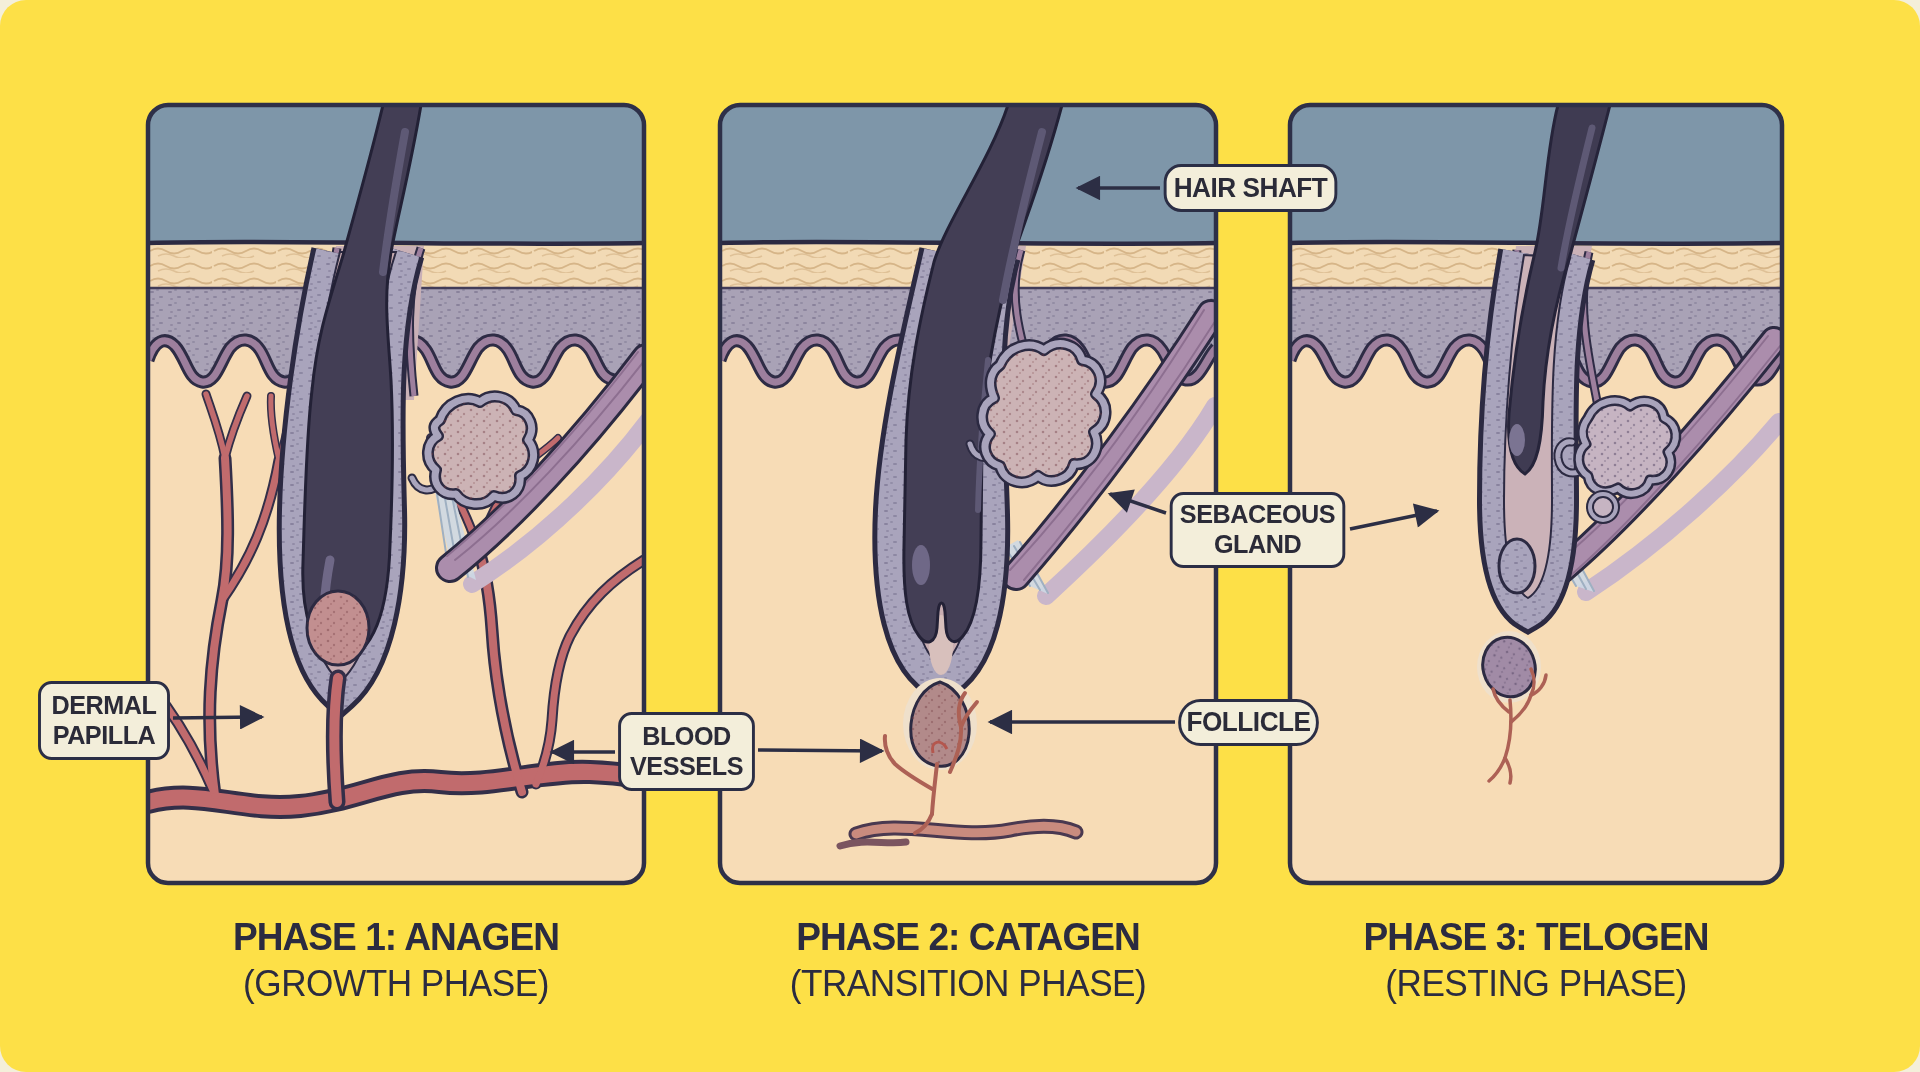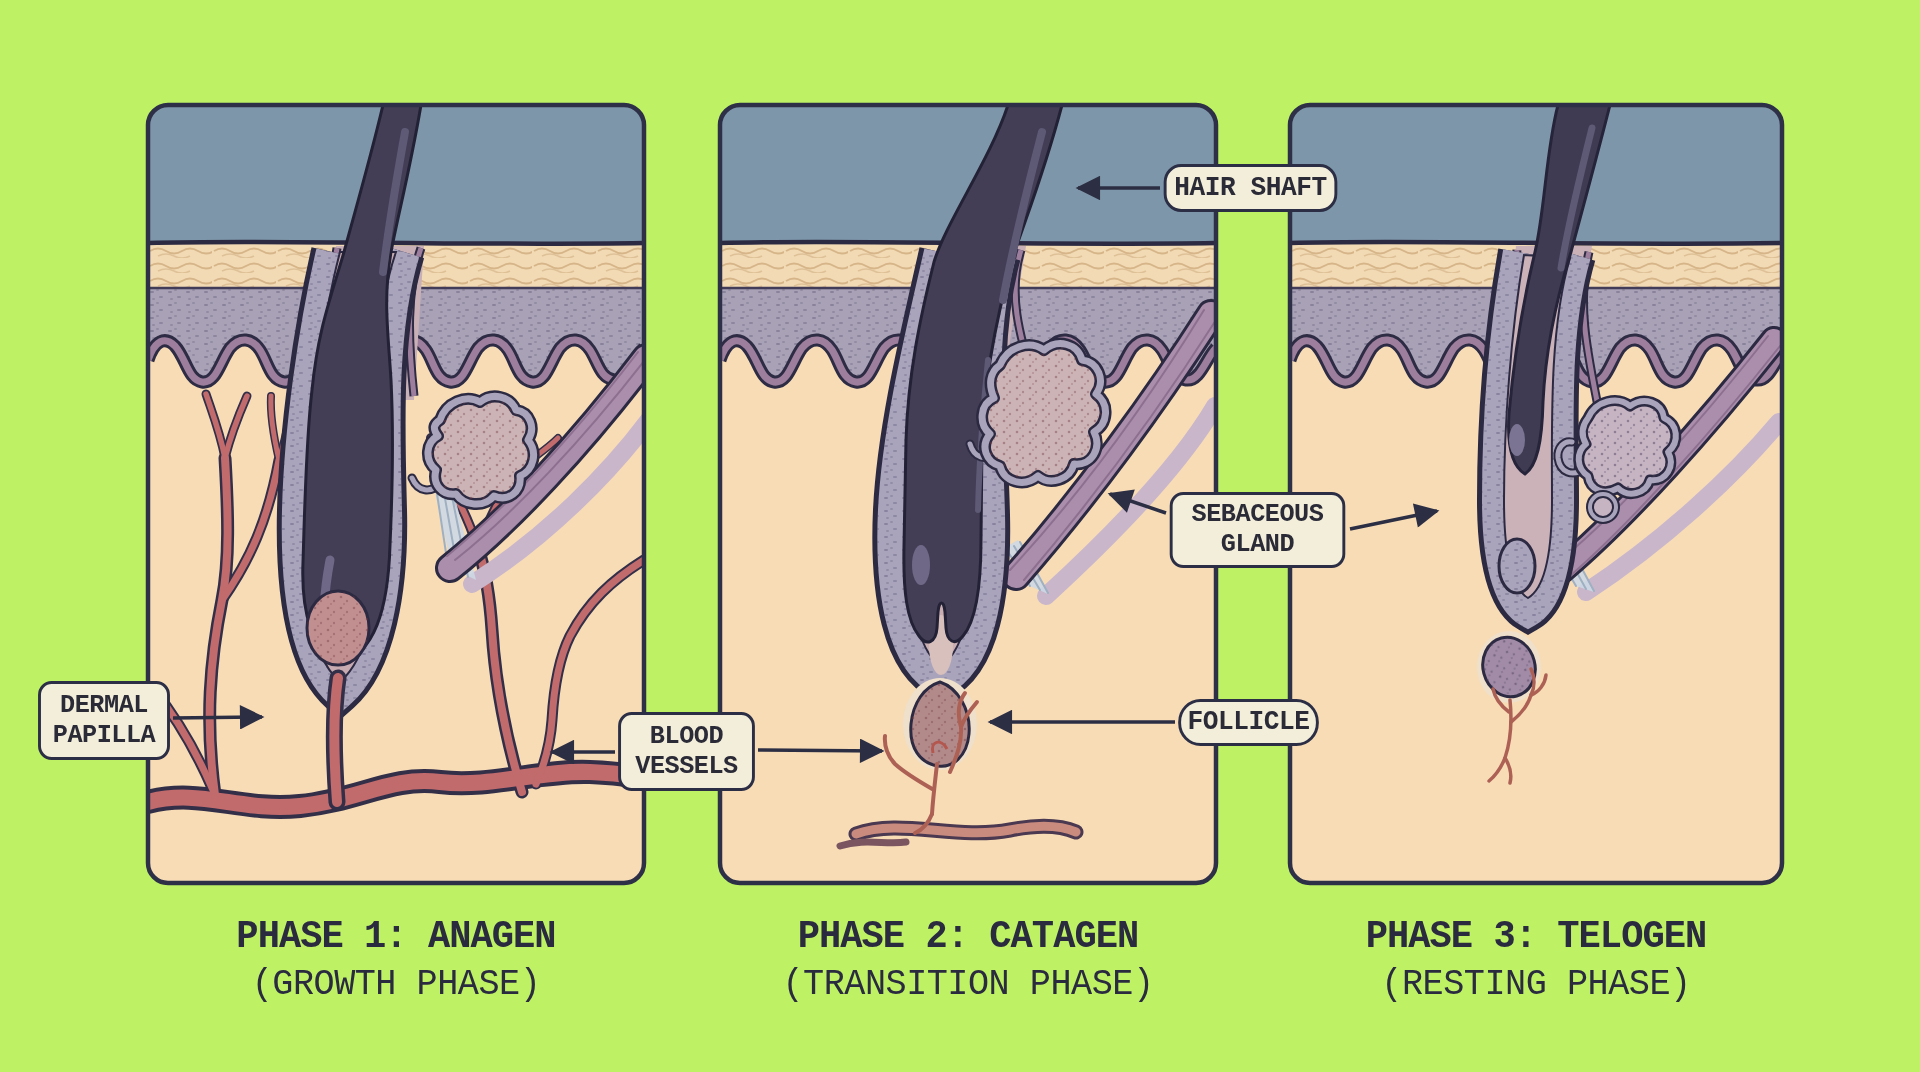--- a/index.html
+++ b/index.html
@@ -1,17 +1,17 @@
 <!DOCTYPE html>
 <html><head>
 <meta charset="utf-8">
 <style>
   html,body{margin:0;padding:0;background:#f4efda;}
-  #stage{position:relative;width:1920px;height:1072px;background:#bef264;overflow:hidden;
-         font-family:Liberation Mono, monospace;}
+  #stage{position:relative;width:1920px;height:1072px;background:#fde047;overflow:hidden;
+         font-family:Liberation Sans, sans-serif;border-radius:26px;}
   #art{position:absolute;left:0;top:0;}
   .callout{position:absolute;box-sizing:border-box;background:#f3eeda;border:3.5px solid #2b2e45;
            display:flex;flex-direction:column;align-items:center;justify-content:center;
            color:#2b2b38;font-weight:bold;letter-spacing:-0.5px;line-height:1.14;z-index:5;
            transform:scaleX(0.97);}
   .callout span{display:block;white-space:nowrap;}
   .phase-title{position:absolute;width:560px;text-align:center;color:#2b2b40;z-index:5;
                transform:scaleX(0.95);}
   .phase-title .t1{font-size:39px;font-weight:bold;letter-spacing:-1px;line-height:1.1;}
   .phase-title .t2{font-size:37px;font-weight:400;letter-spacing:-0.5px;line-height:1.15;margin-top:4px;}

